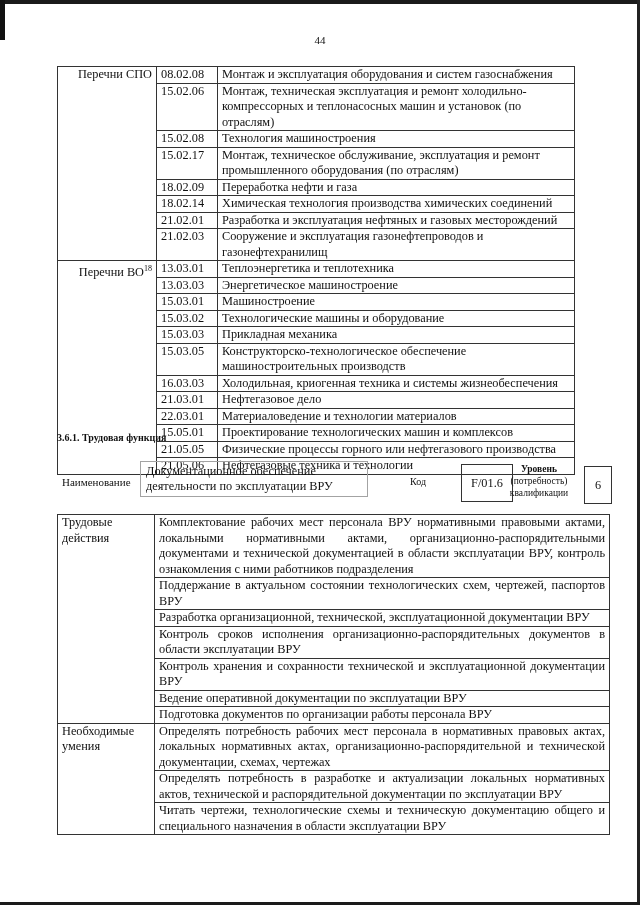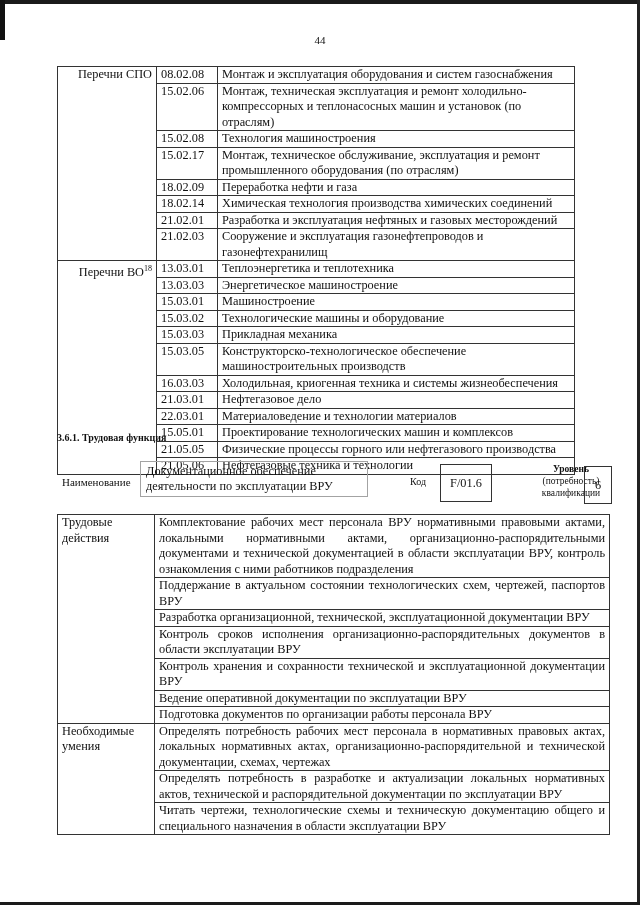--- a/index.html
+++ b/index.html
@@ -21,23 +21,23 @@
   #spec-table td.grp { width: 90px; border-bottom: 1px solid #333; text-align: right; }
   #spec-table td.code { width: 52px; }
   #spec-table sup { font-size: 8px; }
 
   .section-title { position: absolute; left: 57px; top: 432px; font-weight: bold; font-size: 10px; }
 
   .tf-label { position: absolute; left: 62px; top: 476px; font-size: 11px; }
   .tf-name-box { position: absolute; left: 140px; top: 461px; width: 228px; height: 36px; border: 1px solid #a3a3a3;
     font-size: 12.3px; line-height: 15px; padding: 2px 5px; box-sizing: border-box; }
   .tf-code-label { position: absolute; left: 410px; top: 476px; font-size: 10px; }
-  .tf-code-box { position: absolute; left: 440px; top: 464px; width: 50px; height: 36px; border: 1px solid #333;
+  .tf-code-box { position: absolute; left: 461px; top: 464px; width: 50px; height: 36px; border: 1px solid #333;
     font-size: 12.3px; display: flex; align-items: center; justify-content: center; }
-  .tf-level-label { position: absolute; left: 505px; top: 463px; width: 68px; font-size: 9.5px; text-align: center; line-height: 12px; margin-left: 32px; }
+  .tf-level-label { position: absolute; left: 505px; top: 463px; width: 68px; font-size: 9.5px; text-align: center; line-height: 12px; }
   .tf-level-label .b { font-weight: bold; }
   .tf-level-box { position: absolute; left: 584px; top: 466px; width: 26px; height: 36px; border: 1px solid #333;
     font-size: 12.3px; display: flex; align-items: center; justify-content: center; }
 
   #duties-table { left: 57px; top: 514px; width: 553px; font-size: 12.3px; }
   #duties-table td.grp { width: 88px; }
   #duties-table td.txt { text-align: justify; text-align-last: left; }
 </style>
 </head>
 <body>

